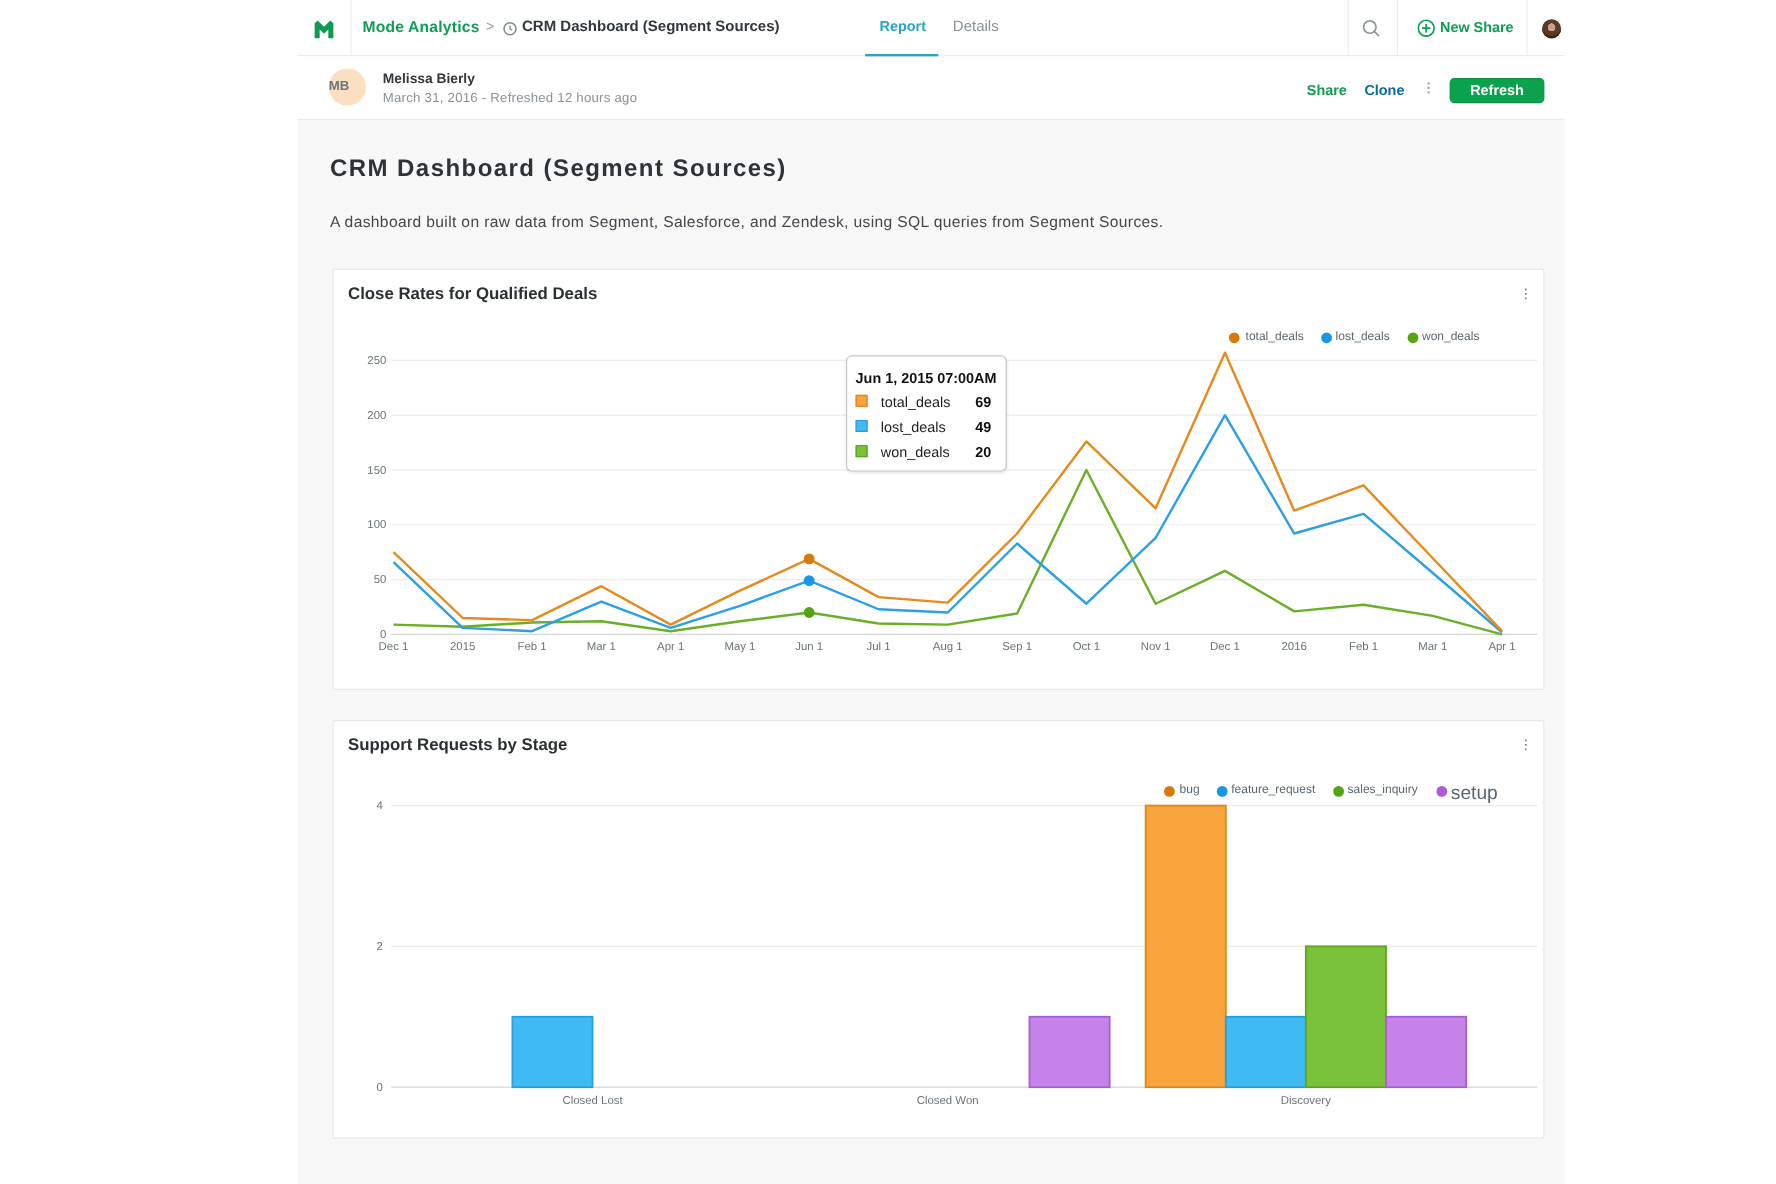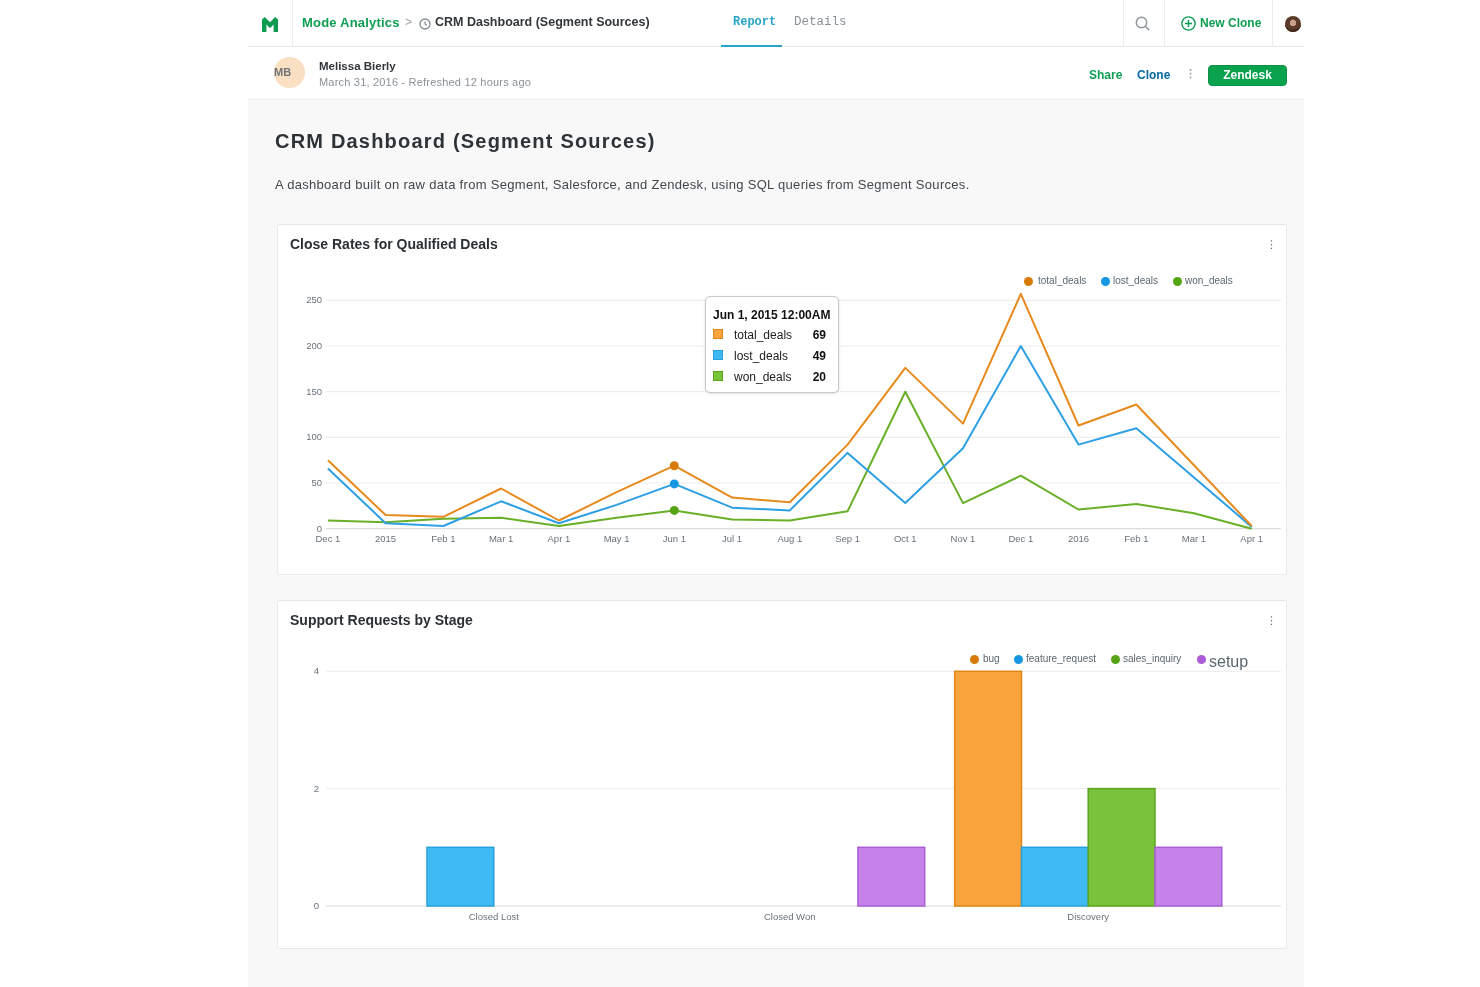--- a/index.html
+++ b/index.html
@@ -5,21 +5,21 @@
   * { margin:0; padding:0; box-sizing:border-box; }
   html,body { width:1480px; height:987px; background:#ffffff;
     font-family:"Liberation Sans", sans-serif; position:relative; overflow:hidden; }
   .app { position:absolute; left:248px; top:0; width:1056px; height:987px; }
   .nav { position:absolute; left:0; top:0; width:1056px; height:47px; background:#fff;
     border-bottom:1px solid #e7e9ea; }
   .vdiv { position:absolute; top:0; width:1px; height:47px; background:#ebeced; }
   .brand { position:absolute; left:54px; top:15px; font-size:13px; font-weight:700; color:#0e9e53; letter-spacing:.2px; }
   .crumb-gt { position:absolute; left:157px; top:15px; font-size:12px; color:#9aa4aa; }
   .crumb-title { position:absolute; left:187px; top:15px; font-size:12.5px; font-weight:700; color:#32373c; }
-  .tab { position:absolute; top:15px; font-size:12.5px; font-weight:700;font-family:Liberation Mono, monospace; }
+  .tab { position:absolute; top:15px; font-size:12.5px; font-weight:700; }
   .tab-underline { position:absolute; left:473px; top:45px; width:61px; height:3.5px; background:#27a5c4; }
   .nq { position:absolute; left:952px; top:16px; font-size:12px; font-weight:700; color:#0e9e53; }
   .avatar-photo { position:absolute; left:1037px; top:16px; width:16px; height:16px; border-radius:50%;
     background: radial-gradient(circle at 50% 42%, #c9a08a 0 26%, #5a3a28 27% 60%, #7a5038 61% 100%);
     box-shadow: inset 0 -2px 0 #3c2417; }
   .bar2 { position:absolute; left:0; top:47px; width:1056px; height:53px; background:#fff;
     border-bottom:1px solid #ececec; }
   .mb { position:absolute; left:26px; top:10px; width:31px; height:31px; border-radius:50%;
     background:#fadfc2; color:#70757a; font-size:11px; font-weight:700; text-align:left; line-height:31px; }
   .mb-name { position:absolute; left:71px; top:13px; font-size:11.5px; font-weight:700; color:#32373c; }
@@ -68,32 +68,32 @@
     <svg width="16" height="16" viewBox="0 0 16 16" style="position:absolute;left:887px;top:16px">
         <circle cx="6.5" cy="6.5" r="5.2" fill="none" stroke="#8a9499" stroke-width="1.4"></circle>
         <line x1="10.4" y1="10.4" x2="14.2" y2="14.2" stroke="#8a9499" stroke-width="1.4"></line>
       </svg>
     <div class="vdiv" style="left:916px"></div>
     <svg width="15" height="15" viewBox="0 0 15 15" style="position:absolute;left:933px;top:16px">
         <circle cx="7.5" cy="7.5" r="6.6" fill="none" stroke="#0e9e53" stroke-width="1.4"></circle>
         <line x1="7.5" y1="4" x2="7.5" y2="11" stroke="#0e9e53" stroke-width="1.5"></line>
         <line x1="4" y1="7.5" x2="11" y2="7.5" stroke="#0e9e53" stroke-width="1.5"></line>
       </svg>
-    <span class="nq">New Clone</span>
+    <span class="nq">New Share</span>
     <div class="vdiv" style="left:1024px"></div>
     <div class="avatar-photo"></div>
   </div>
   <div class="bar2">
     <div class="mb">MB</div>
     <div class="mb-name">Melissa Bierly</div>
     <div class="mb-date">March 31, 2016 - Refreshed 12 hours ago</div>
     <span class="share">Share</span>
     <span class="clone">Clone</span>
     <span class="dots3">⋮</span>
-    <div class="refresh">Zendesk</div>
+    <div class="refresh">Refresh</div>
   </div>
   <div class="body">
     <h1>CRM Dashboard (Segment Sources)</h1>
     <div class="subtitle">A dashboard built on raw data from Segment, Salesforce, and Zendesk, using SQL queries from Segment Sources.</div>
     <div class="card card1">
       <div class="card-title">Close Rates for Qualified Deals</div>
       <div class="card-menu">⋮</div>
       <svg width="1010" height="351" viewBox="0 0 1010 351" style="position:absolute;left:0;top:0">
 <line x1="48" y1="303.7" x2="1003" y2="303.7" stroke="#d6d6d6" stroke-width="1"></line>
 <text x="44" y="306.7" text-anchor="end" font-size="9.5" fill="#6a737b">0</text>
@@ -132,21 +132,21 @@
 <circle cx="396.3" cy="285.4" r="4.5" fill="#55a414"></circle>
 </svg>
       <span style="position:absolute;left:746px;top:52px;width:9px;height:9px;border-radius:50%;background:#d87a08"></span>
         <span style="position:absolute;left:760px;top:50px;font-size:10px;color:#5b6770">total_deals</span>
         <span style="position:absolute;left:823px;top:52px;width:9px;height:9px;border-radius:50%;background:#1597e4"></span>
         <span style="position:absolute;left:835px;top:50px;font-size:10px;color:#5b6770">lost_deals</span>
         <span style="position:absolute;left:895px;top:52px;width:9px;height:9px;border-radius:50%;background:#55a414"></span>
         <span style="position:absolute;left:907px;top:50px;font-size:10px;color:#5b6770">won_deals</span>
 
 <div class="tooltip">
-  <div class="tt-title">Jun 1, 2015 12:00AM</div>
+  <div class="tt-title">Jun 1, 2015 07:00AM</div>
   <div class="tt-row" style="top:32px">
             <span class="sq" style="background:#f9a43c;border-color:#e08615"></span>
             <span class="tt-lab">total_deals</span>
             <span class="tt-val">69</span>
           </div>
   <div class="tt-row" style="top:53px">
             <span class="sq" style="background:#3fbaf3;border-color:#28a0dd"></span>
             <span class="tt-lab">lost_deals</span>
             <span class="tt-val">49</span>
           </div>

